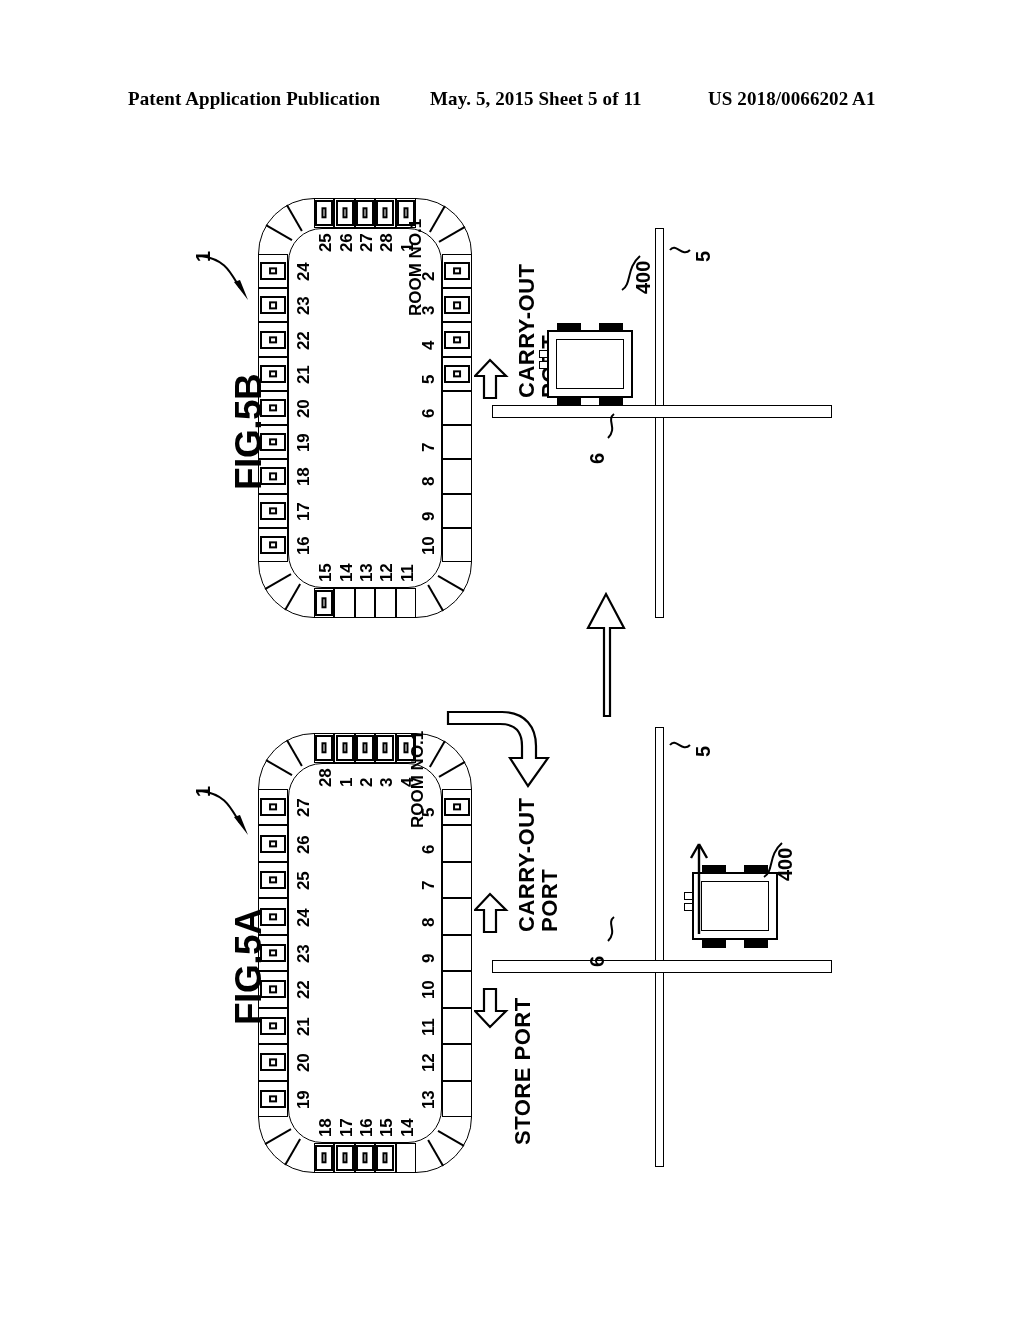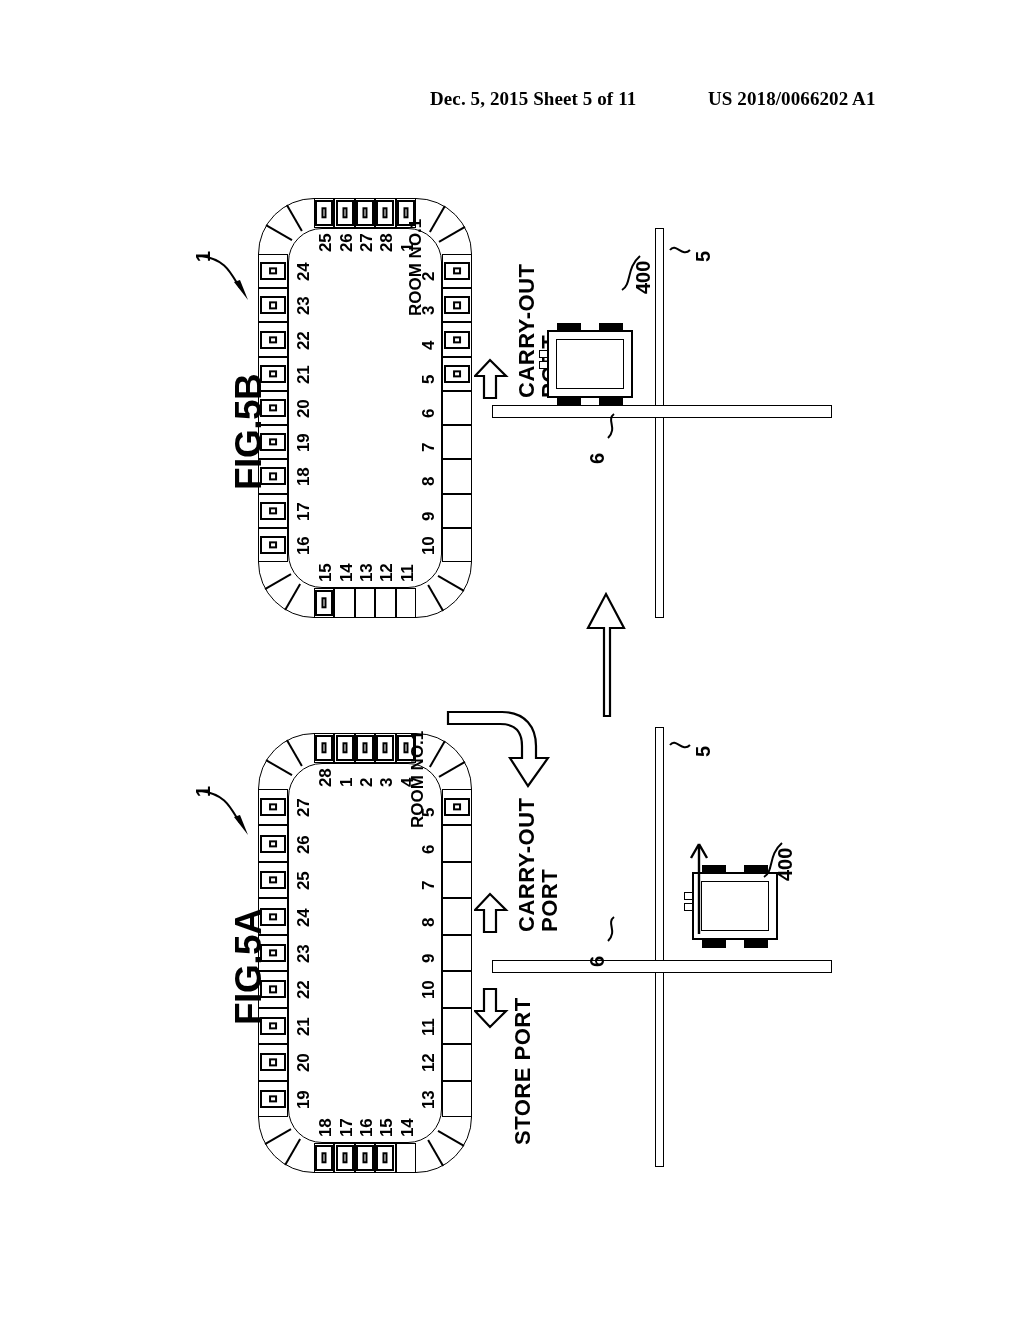--- a/index.html
+++ b/index.html
@@ -74,21 +74,22 @@
        background:#fff;}
 
   .reftext{position:absolute;font-size:20px;font-weight:bold;
        transform-origin:0 0;transform:rotate(-90deg);white-space:nowrap;
        font-family:"Liberation Sans", sans-serif;}
 </style>
 </head>
 <body>
 
 <div class="hdr">
-  <span class="h2">Dec. 5, 2015   Sheet 5 of 11</span>
+  <span class="h1">Patent Application Publication</span>
+  <span class="h2">May. 5, 2015   Sheet 5 of 11</span>
   <span class="h3">US 2018/0066202 A1</span>
 </div>
 
 <div id="fig5b-root">
     <div class="track" style="left: 258px; top: 198px; width: 214px; height: 420px;">
       <div class="ring-outer"></div>
       <div class="ring-inner" style="left: 30px; top: 30px; width: 154px; height: 360px;"></div>
       <div class="cell" style="left: 56px; top: 0px; width: 20.4px; height: 30px;"></div>
       <div class="stn" style="left: 57.2px; top: 2px; width: 18px; height: 26px;"></div>
       <div class="cell" style="left: 76.4px; top: 0px; width: 20.4px; height: 30px;"></div>

